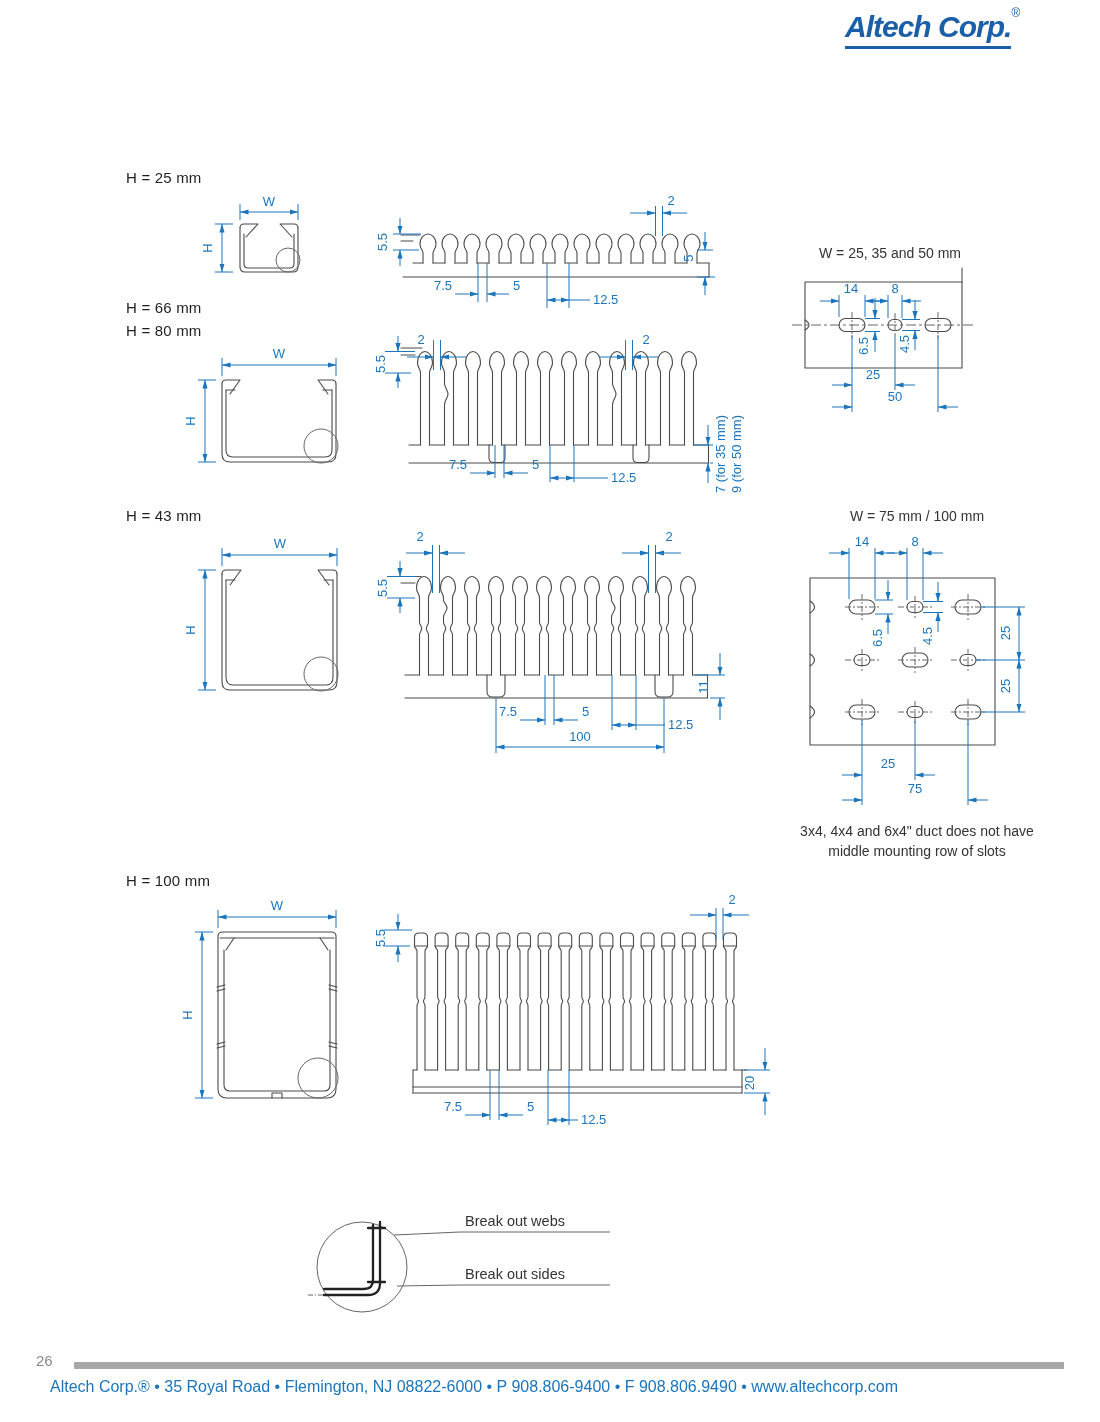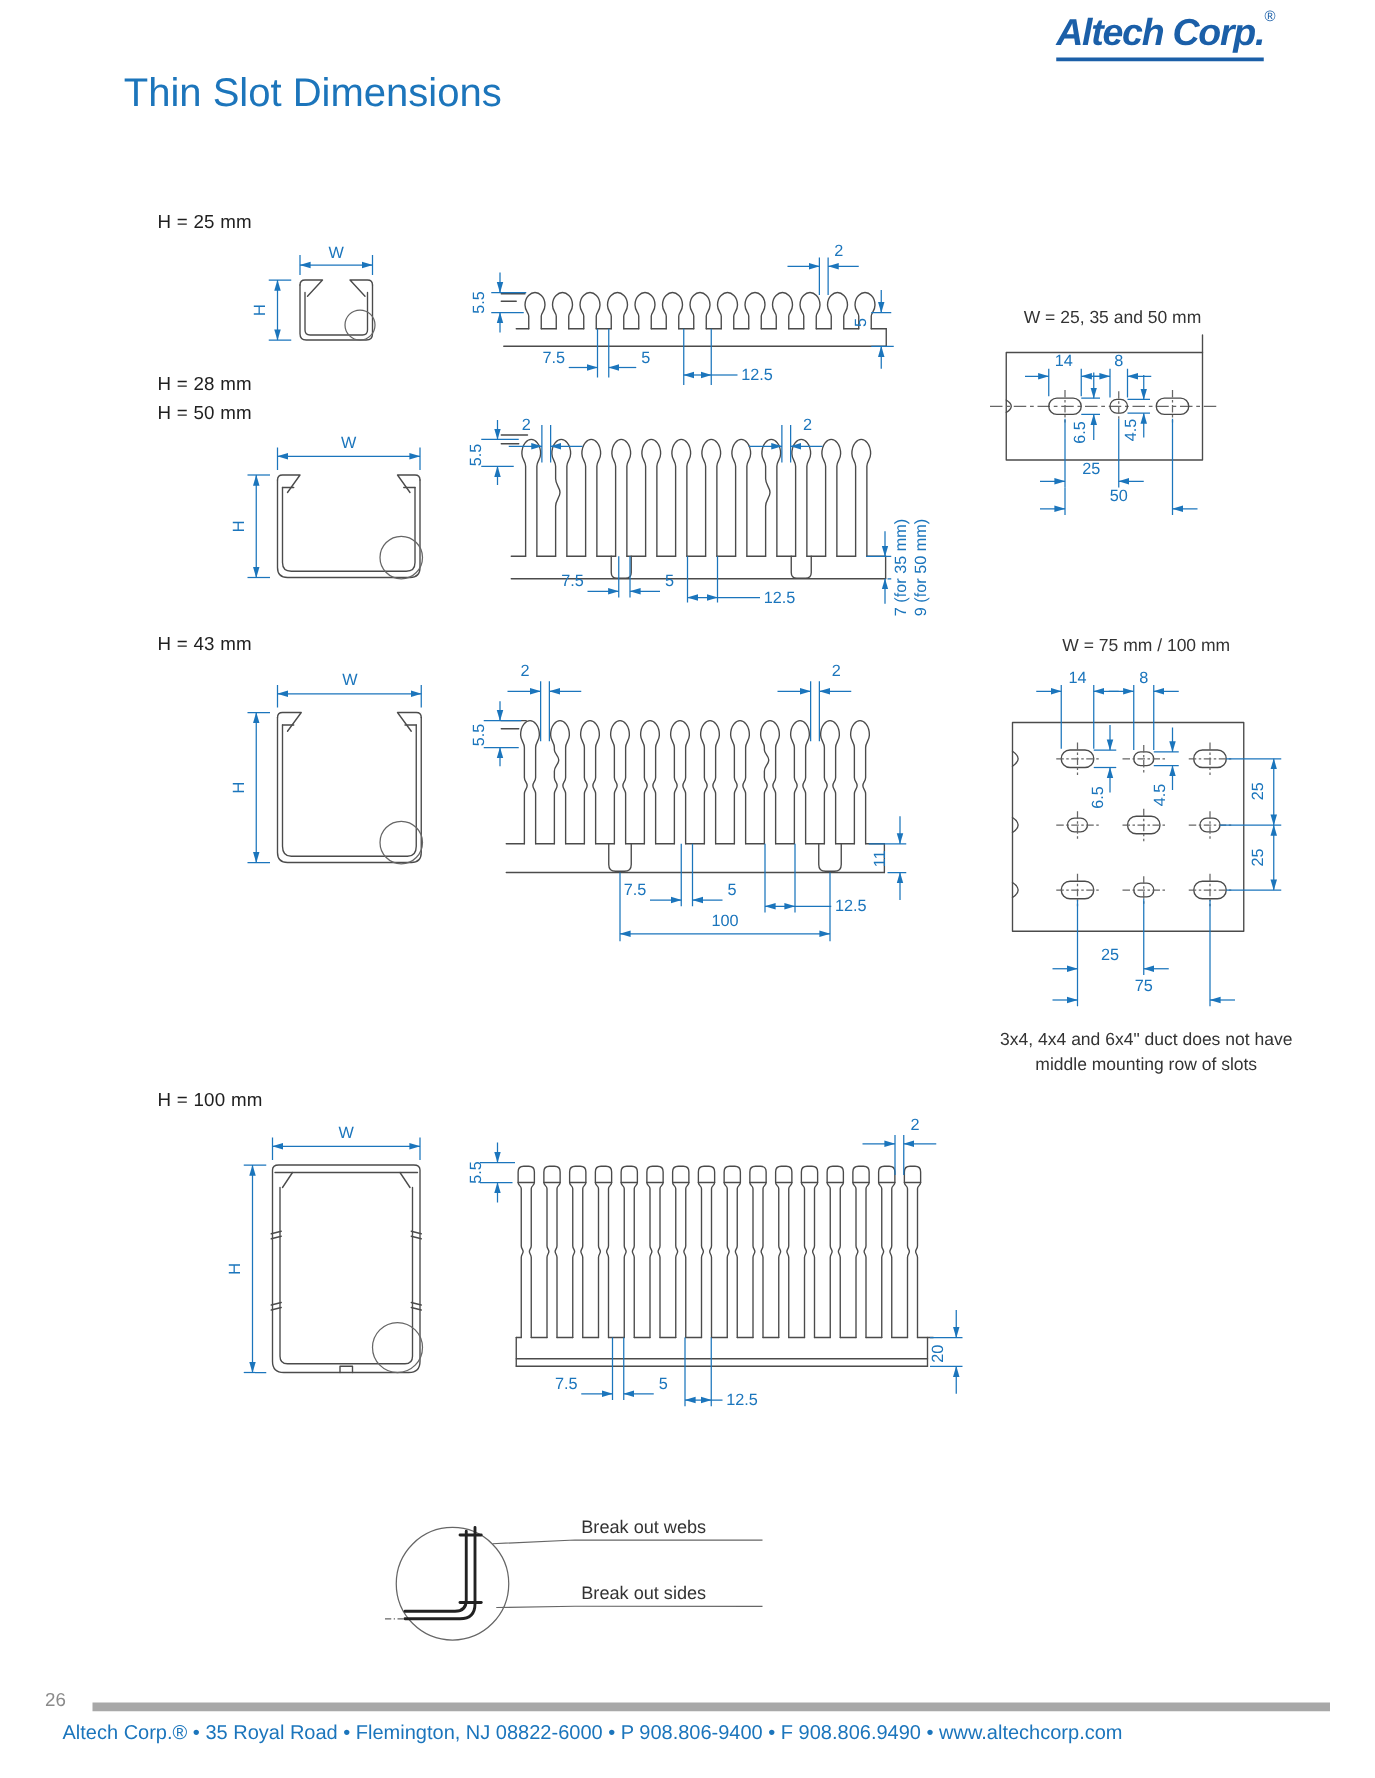--- a/index.html
+++ b/index.html
@@ -68,25 +68,24 @@
         </g>
       <g id="fC">
           <path class="draw" d="M-9 0 V16.5 Q-9 22 -3.5 22 H3.5 Q9 22 9 16.5 V0"></path>
         </g>
     </defs>
   </svg>
 
   <div class="abs" id="logo">
     <span class="ltxt">Altech Corp.</span><span class="reg">®</span>
   </div>
-  <div class="abs" id="title">Thin Slot Dimensions</div>
 
   <div class="abs seclab" style="left:113px;top:169px">H = 25 mm</div>
-  <div class="abs seclab" style="left:113px;top:299px">H = 28 mm</div>
-  <div class="abs seclab" style="left:113px;top:322px">H = 50 mm</div>
+  <div class="abs seclab" style="left:113px;top:299px">H = 66 mm</div>
+  <div class="abs seclab" style="left:113px;top:322px">H = 80 mm</div>
   <div class="abs seclab" style="left:113px;top:507px">H = 43 mm</div>
   <div class="abs seclab" style="left:113px;top:872px">H = 100 mm</div>
 
   <svg class="abs" style="left:185px;top:190px" width="170" height="100">
     <g>
       <path class="draw" d="M55 38 V77 Q55 82 60 82 H108 Q113 82 113 77 V38"></path>
       <path class="draw" d="M59 44 V74 Q59 78 63 78 H105 Q109 78 109 74 V44"></path>
       <path class="draw" d="M55 38 Q55 34 59 34 H73 L61 47"></path>
       <path class="draw" d="M113 38 Q113 34 109 34 H95 L107 47"></path>
       <circle class="thin" cx="103" cy="70" r="12" stroke="#555"></circle>

